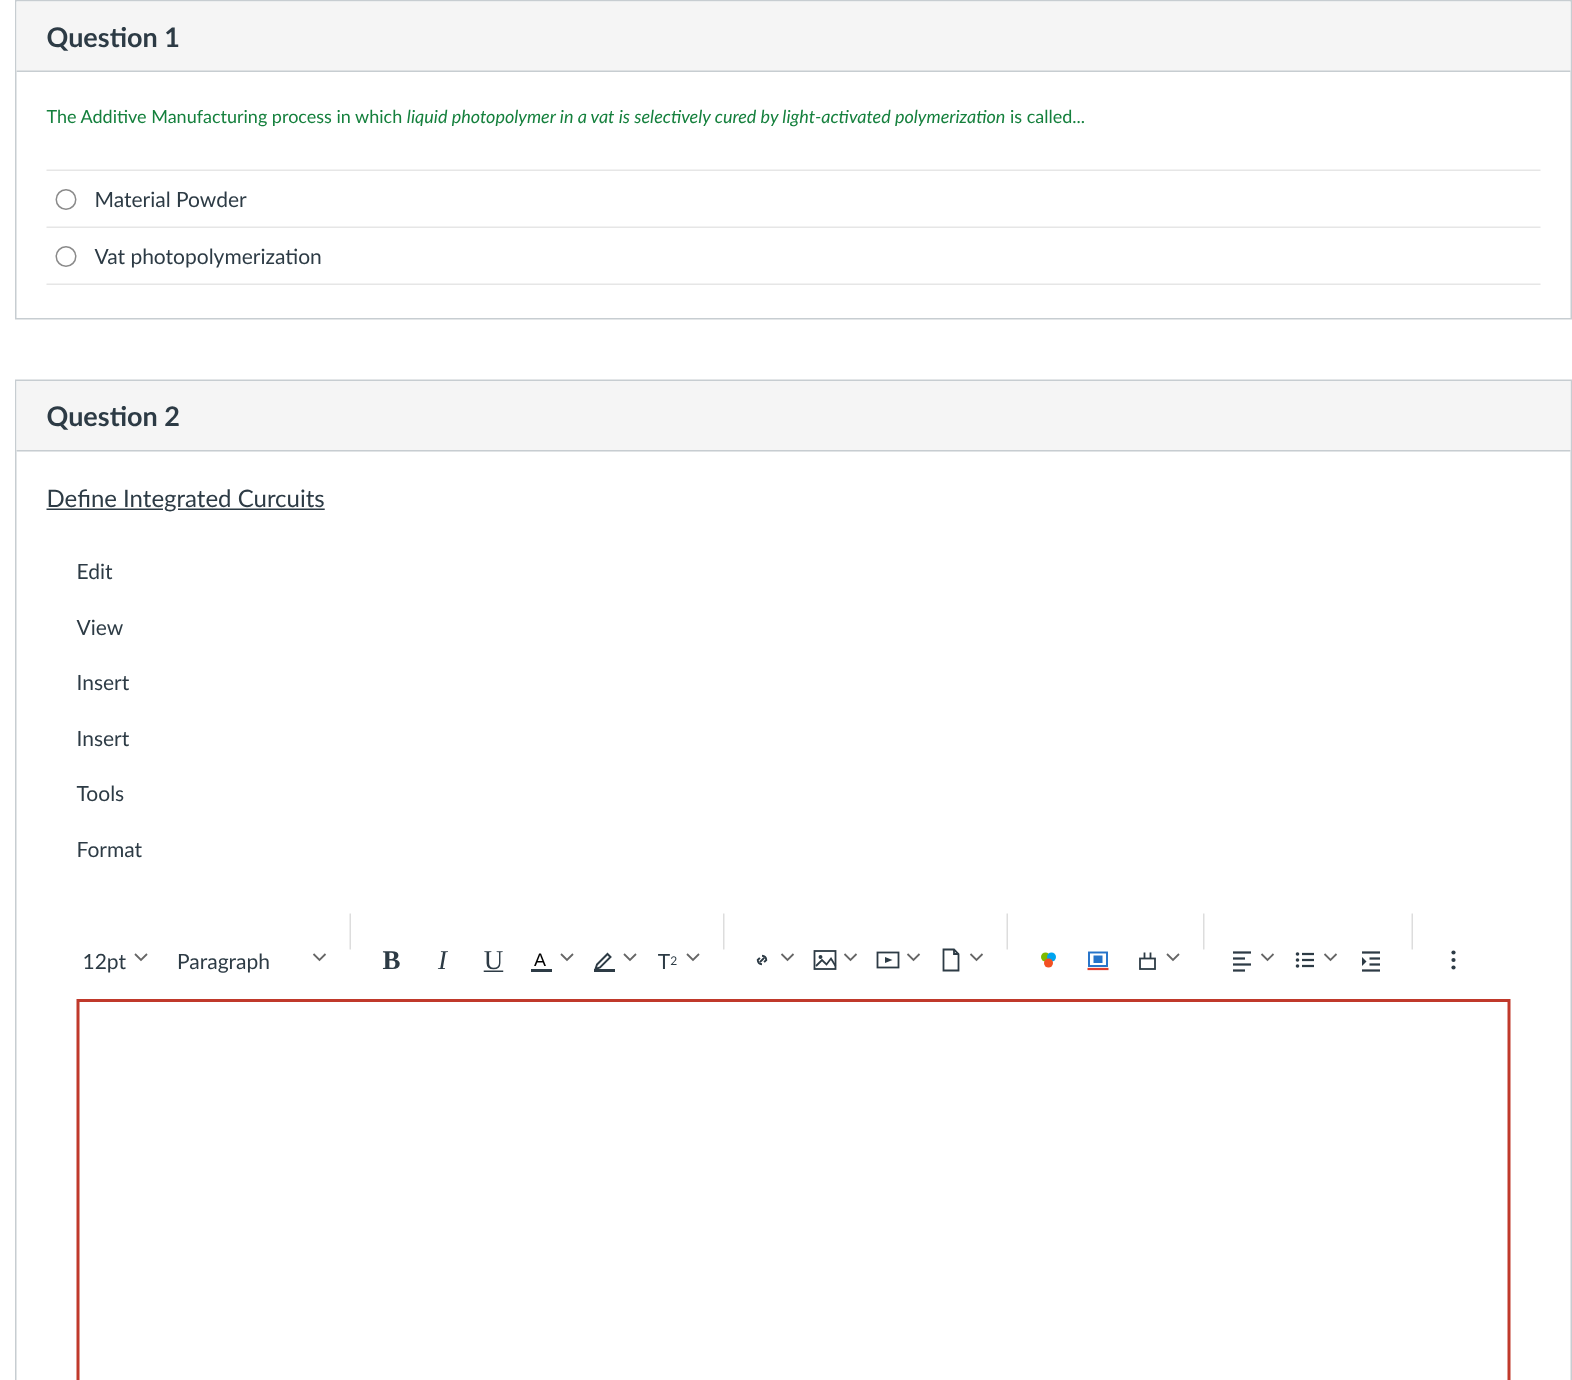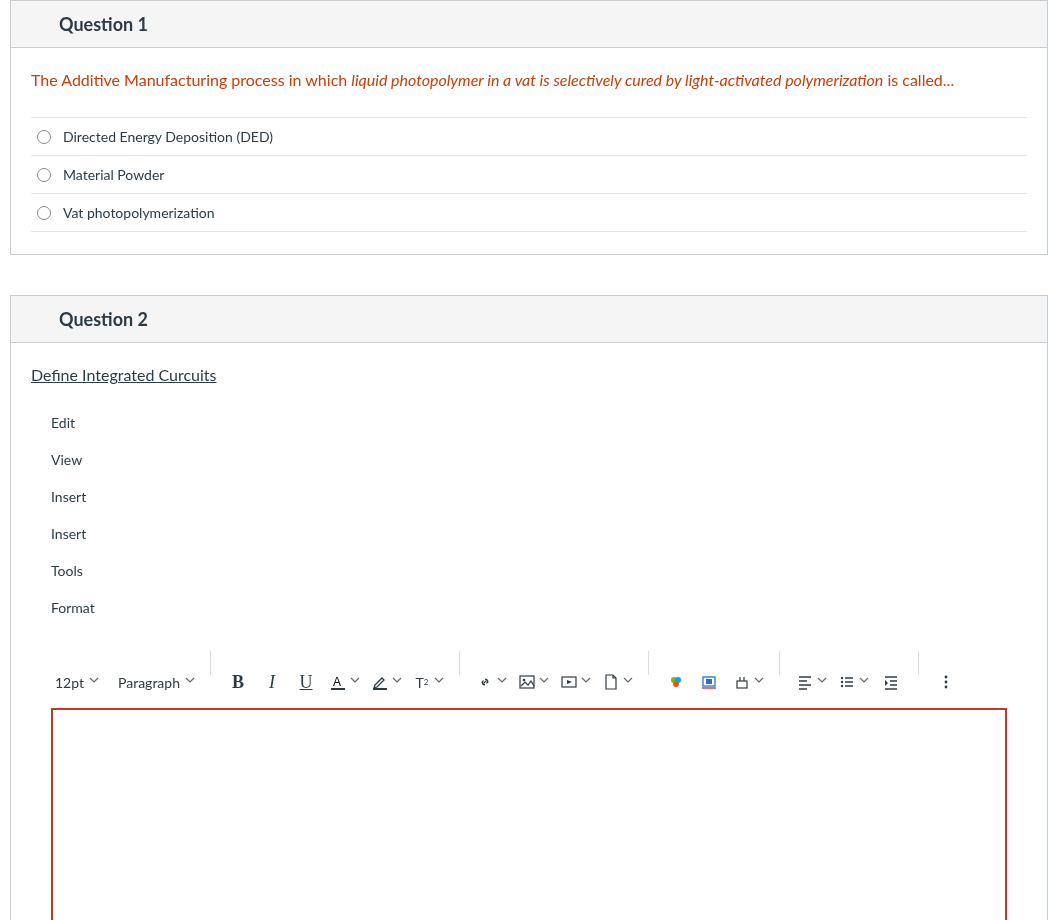--- a/index.html
+++ b/index.html
@@ -17,24 +17,23 @@
   }
   .question-header {
     background: #f5f5f5;
     border-bottom: 1px solid #c7cdd1;
     padding: 12px 20px;
   }
   .question-header h2 {
     font-size: 18px;
     font-weight: 700;
     color: #2d3b45;
-    margin-left: 28px;
   }
   .question-body { padding: 22px 20px; }
-  .prompt { font-size: 16px; color: #c2410c; margin-bottom: 28px; }
+  .prompt { font-size: 12px; color: #15803d; margin-bottom: 28px; }
   .prompt em { font-style: italic; }
   .answers { border-top: 1px solid #e6e6e6; }
   .answer-row {
     display: flex;
     align-items: center;
     padding: 10px 6px;
     border-bottom: 1px solid #e6e6e6;
     gap: 12px;
   }
   .radio {
@@ -100,24 +99,20 @@
   <div class="question-header">
     <h2>Question 1</h2>
   </div>
   <div class="question-body">
     <p class="prompt">
       <span>The Additive Manufacturing process in which </span><em>liquid photopolymer in a vat is selectively cured by light-activated polymerization</em><span> is called...</span>
     </p>
     <div class="answers">
       <label class="answer-row">
         <input type="radio" name="q1" class="radio" style="">
-        <span class="answer-label">Directed Energy Deposition (DED)</span>
-      </label>
-      <label class="answer-row">
-        <input type="radio" name="q1" class="radio" style="">
         <span class="answer-label">Material Powder</span>
       </label>
       <label class="answer-row">
         <input type="radio" name="q1" class="radio" style="">
         <span class="answer-label">Vat photopolymerization</span>
       </label>
     </div>
   </div>
 </div>
 
@@ -139,21 +134,21 @@
 
     <div class="rte-toolbar">
       <div class="tb-item">
         <span class="tb-text">12pt</span>
         <span class="caret">
             <svg width="8" height="5">
               <path d="M0 0 L4 4 L8 0" fill="none" stroke="#666" stroke-width="1.2"></path>
             </svg>
           </span>
       </div>
-      <div class="tb-item" style="margin-left:8px;">
+      <div class="tb-item" style="margin-left:8px;gap:23px;">
         <span class="tb-text">Paragraph</span>
         <span class="caret">
             <svg width="8" height="5">
               <path d="M0 0 L4 4 L8 0" fill="none" stroke="#666" stroke-width="1.2"></path>
             </svg>
           </span>
       </div>
 
       <div class="tb-sep"></div>
 

